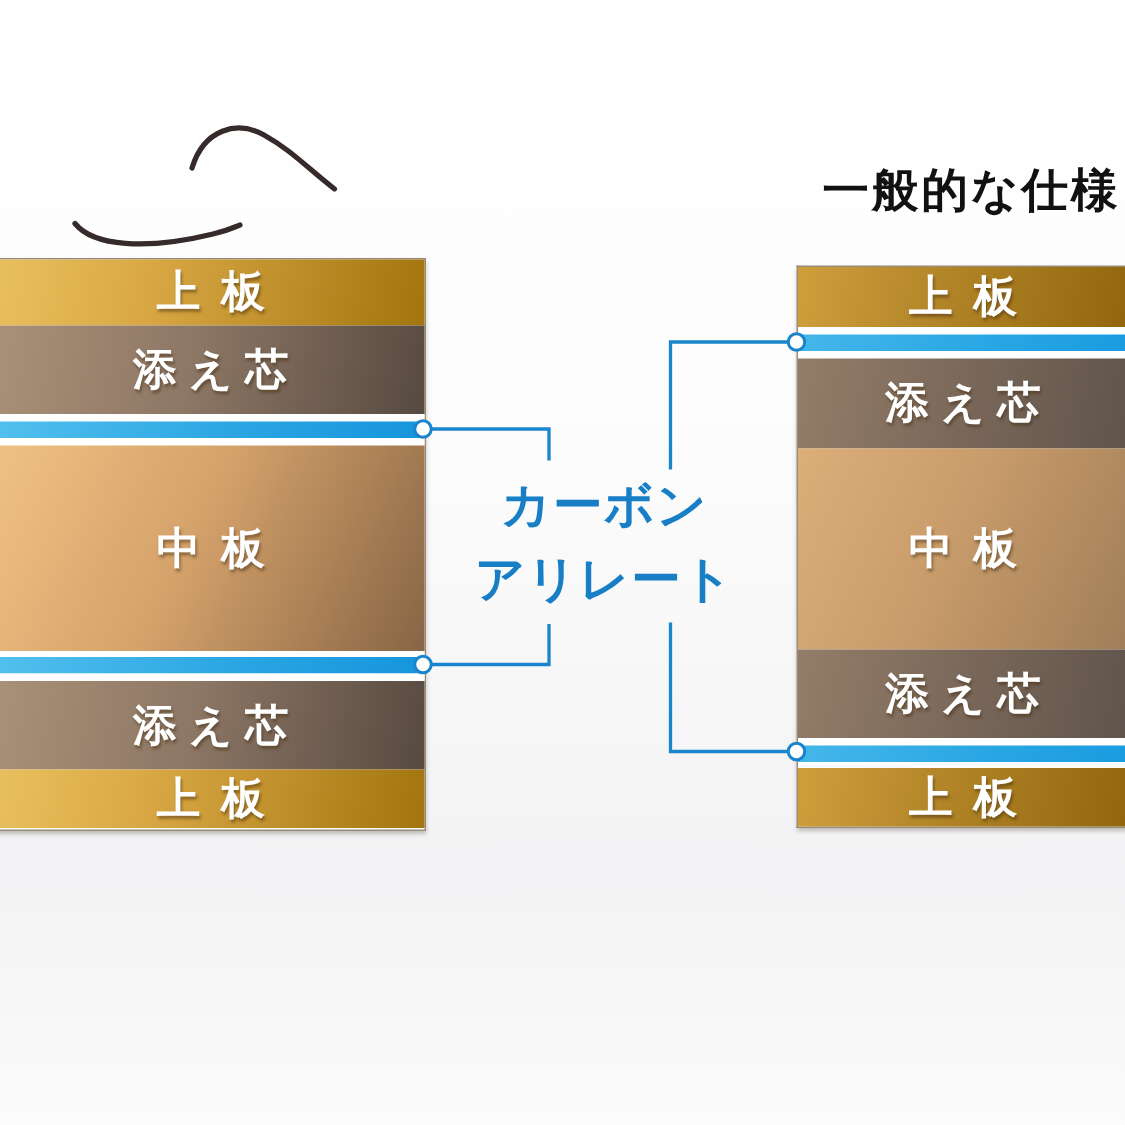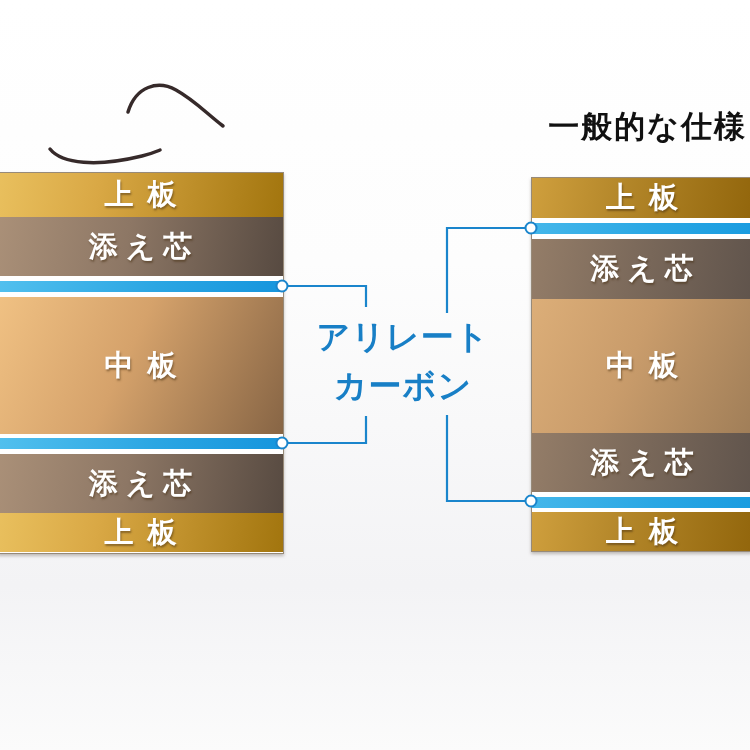--- a/index.html
+++ b/index.html
@@ -97,22 +97,22 @@
   <div class="layer r-brown h60 sp3">添え芯</div>
   <div class="layer r-core h134 sp2">中板</div>
   <div class="layer r-brown h59 sp3">添え芯</div>
   <div class="gap"></div>
   <div class="layer r-blue h11"></div>
   <div class="gap4"></div>
   <div class="layer r-gold h39 sp2">上板</div>
 </div>
 
 <div class="center-label">
+  <div>カーボン</div>
   <div>アリレート</div>
-  <div>カーボン</div>
 </div>
 
 <svg class="connectors" width="750" height="750" viewBox="0 0 750 750">
   <g fill="none" stroke="#1a85cc" stroke-width="2.2">
     <polyline points="282,286 366,286 366,307"></polyline>
     <polyline points="282,443 366,443 366,416"></polyline>
     <polyline points="531,228 447,228 447,313"></polyline>
     <polyline points="531,501 447,501 447,415"></polyline>
   </g>
   <g fill="#ffffff" stroke="#1a85cc" stroke-width="2">

